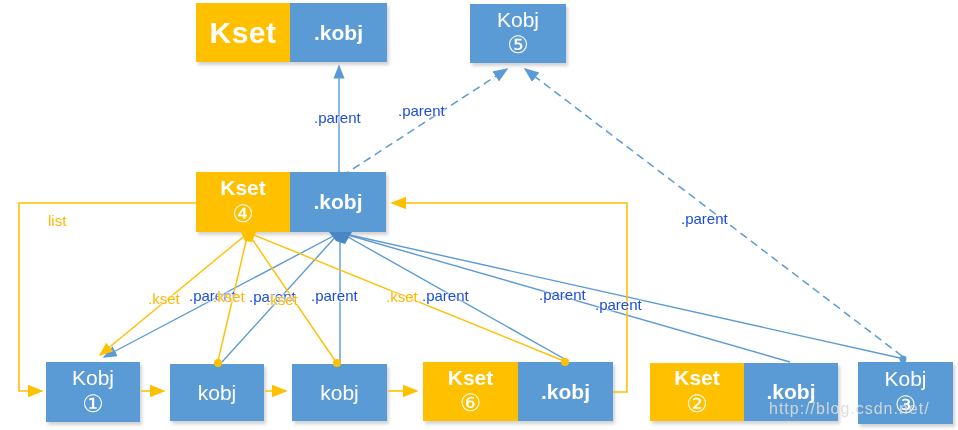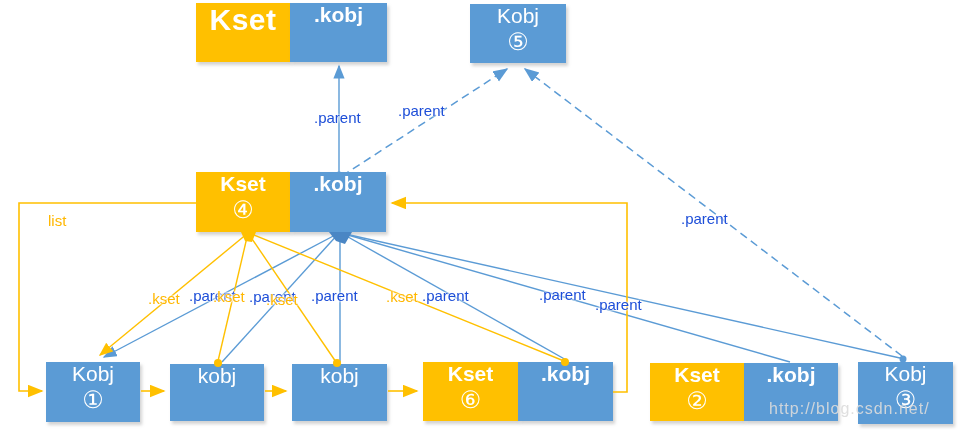--- a/index.html
+++ b/index.html
@@ -3,21 +3,21 @@
 <meta charset="utf-8">
 <style>
   html,body{margin:0;padding:0;background:#fff;}
   .stage{
     position:relative;width:958px;height:430px;background:#fff;overflow:hidden;
     font-family:"Liberation Sans",sans-serif;
   }
   .wires{position:absolute;left:0;top:0;z-index:3;pointer-events:none;}
   .box{position:absolute;display:flex;z-index:2;color:#fff;}
   .seg{
-    display:flex;flex-direction:column;align-items:center;
+    display:flex;flex-direction:column;align-items:center;justify-content:center;
     box-shadow:2px 3px 3px rgba(130,130,130,.35);line-height:1.12;
   }
   .seg.orange{background:#FFC000;}
   .seg.blue{background:#5B9BD5;}
   .t-big{font-size:30px;font-weight:bold;letter-spacing:.5px;}
   .t-kset{font-size:21px;font-weight:bold;}
   .t-kobj{font-size:21px;font-weight:bold;}
   .t-node{font-size:21px;}
   .t-num{font-size:24px;margin-top:1px;}
   .lbl{position:absolute;font-size:15px;white-space:nowrap;

